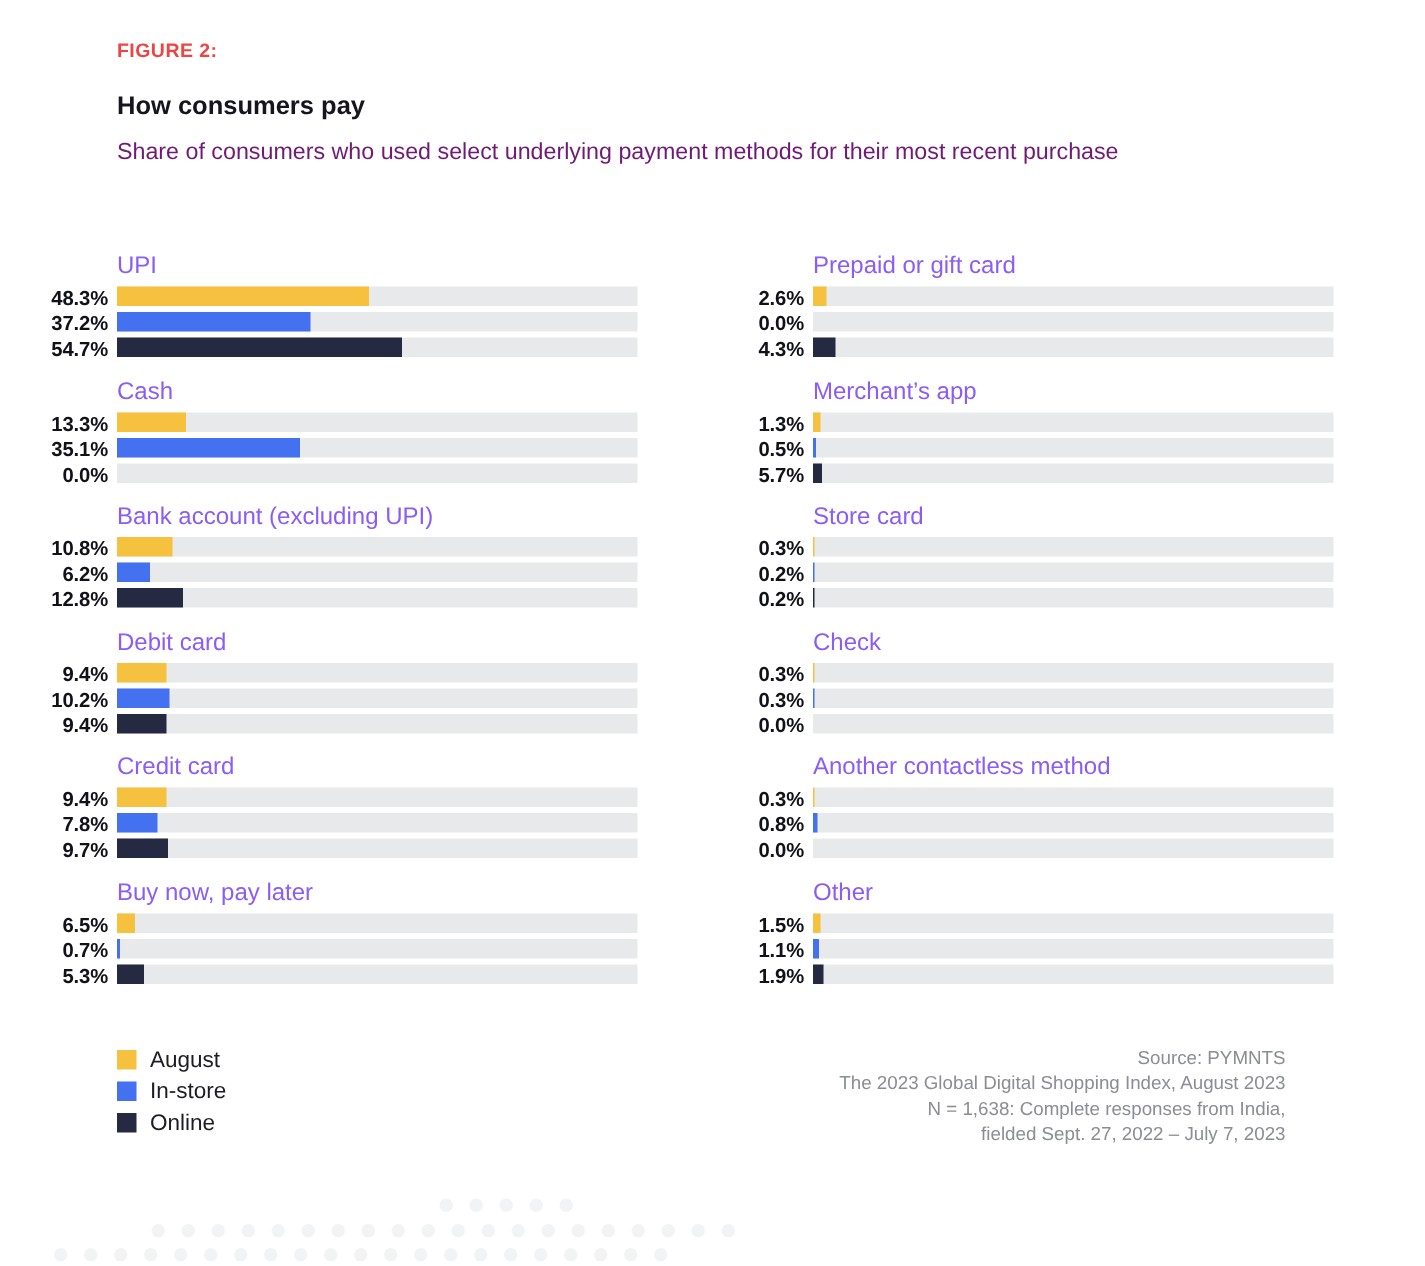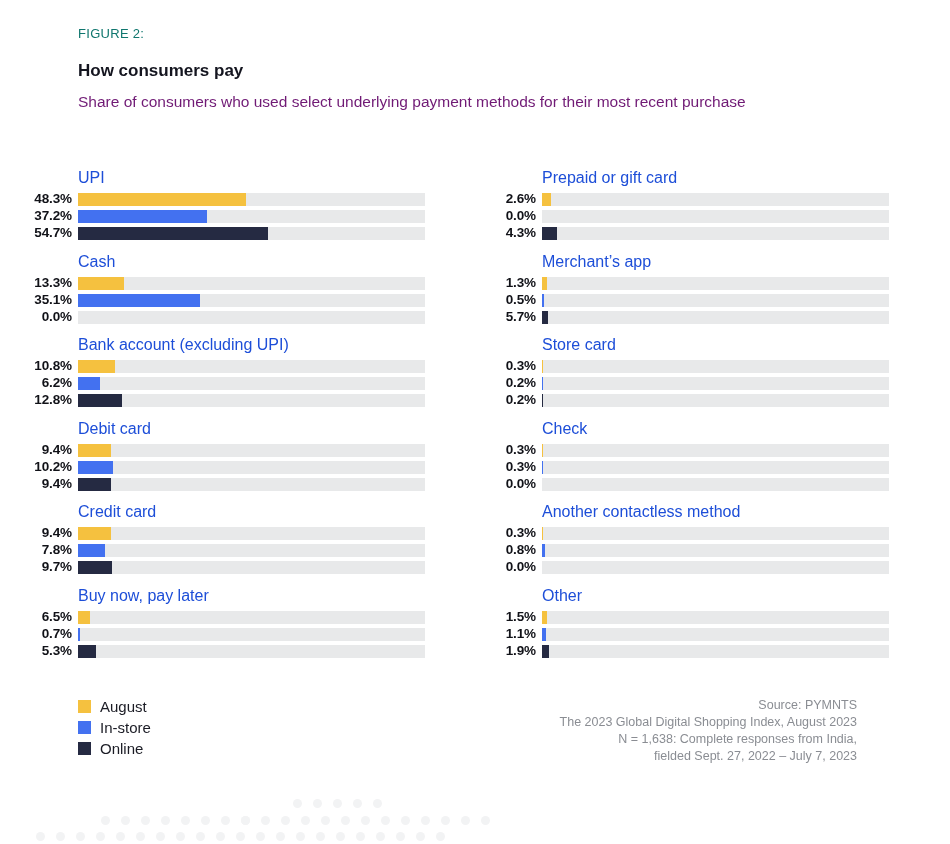--- a/index.html
+++ b/index.html
@@ -18,23 +18,23 @@
 
   
   .header {
     position: absolute;
     left: 78px;
     top: 26px;
     width: 800px;
   }
   .figure-kicker {
     font-size: 13px;
-    font-weight: normal;
+    font-weight: bold;
     letter-spacing: 0.3px;
-    color: #0f766e;
+    color: #ef4444;
     line-height: 16px;
   }
   .figure-title {
     font-size: 17px;
     font-weight: bold;
     color: #14151f;
     margin-top: 18px;
     line-height: 22px;
   }
   .figure-subtitle {
@@ -65,32 +65,32 @@
   .column.left { margin-left: 14px; }
   .column.right { margin-left: 23px; }
 
   .group {
     height: 83.5px;
     position: relative;
   }
   .group-label {
     font-size: 16px;
     line-height: 20px;
-    color: #1d4ed8;
+    color: #8b5cf6;
     margin-left: 64px;
     height: 21px;
     white-space: nowrap;
   }
   .rows {
     margin-top: 2px;
   }
   .row {
     display: flex;
     flex-direction: row;
-    align-items: flex-end;
+    align-items: flex-start;
     height: 15px;
   }
   .row + .row { margin-top: 2px; }
 
   .value-label {
     width: 58px;
     text-align: right;
     font-size: 13.5px;
     font-weight: bold;
     color: #111218;

